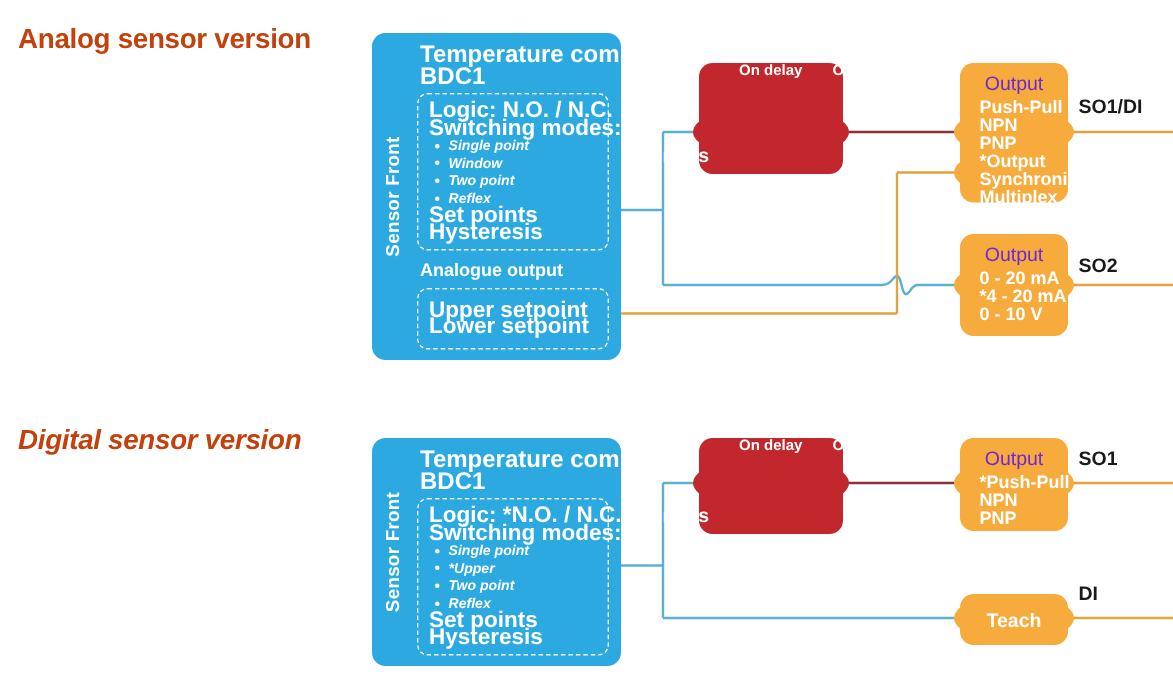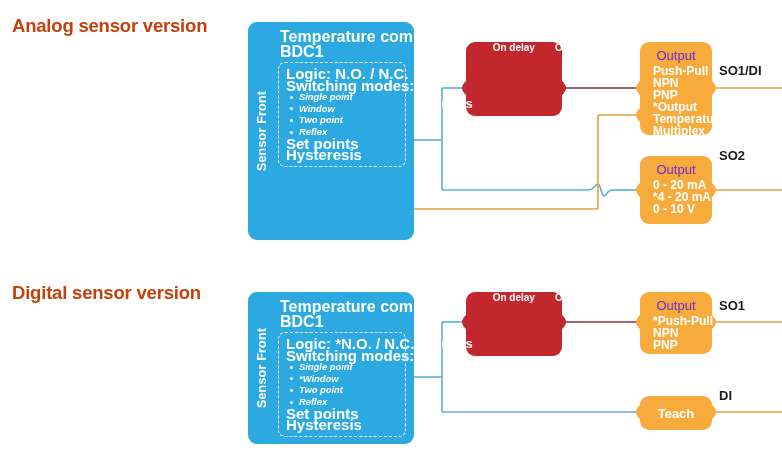--- a/index.html
+++ b/index.html
@@ -13,21 +13,21 @@
   
   .section-title{
     position:absolute;
     font-size:18.5px;
     font-weight:bold;
     color:#c2410c;
     letter-spacing:-0.2px;
     white-space:nowrap;
   }
   #title-analog{left:12px;top:15px;}
-  #title-digital{left:12px;top:282px;}
+  #title-digital{left:12px;top:282px;font-style:italic;}
 
   
   .box{position:absolute;box-sizing:border-box;}
 
   .sensor-box{
     background:#2BA9E0;
     border-radius:9px;
   }
   .sensor-front{
     position:absolute;
@@ -187,65 +187,70 @@
       <ul class="d-bullets">
         <li>Single point</li>
         <li>Window</li>
         <li>Two point</li>
         <li>Reflex</li>
       </ul>
       <div class="d-line">Set points</div>
       <div class="d-line">Hysteresis</div>
     </div>
 
-
+    <div class="sub-head">Analogue output</div>
+
+    <div class="dashed" style="margin-top:4px;padding-top:8px;padding-bottom:8px;">
+      <div class="d-line">Upper setpoint</div>
+      <div class="d-line">Lower setpoint</div>
+    </div>
   </div>
 </div>
 
 <div class="box timers-box" style="left:466px;top:42px;width:96px;height:74px;">
   <div class="timers-title">Timers</div>
   <div class="timers-line">On delay</div>
   <div class="timers-line">Off delay</div>
 </div>
 
 <div class="box out-box" style="left:640px;top:42px;width:72px;height:93px;">
   <div class="out-title">Output</div>
   <div class="out-line">Push-Pull</div>
   <div class="out-line">NPN</div>
   <div class="out-line">PNP</div>
   <div class="out-line">*Output</div>
-  <div class="out-line">Temperature</div>
+  <div class="out-line">Synchronized</div>
   <div class="out-line">Multiplex</div>
 </div>
 <div class="term-label" style="left:719px;top:63px;">SO1/DI</div>
 
 <div class="box out-box" style="left:640px;top:156px;width:72px;height:68px;">
   <div class="out-title">Output</div>
   <div class="out-line">0 - 20 mA</div>
   <div class="out-line">*4 - 20 mA</div>
   <div class="out-line">0 - 10 V</div>
 </div>
-<div class="term-label" style="left:719px;top:148px;">SO2</div>
+<div class="term-label" style="left:719px;top:169px;">SO2</div>
 
 <div class="section-title" id="title-digital">Digital sensor version</div>
 
 <div class="box sensor-box" style="left:248px;top:292px;width:166px;height:152px;">
   <div class="sensor-front">
     <span>Sensor Front</span>
   </div>
   <div class="sensor-body">
     <div class="s-head">Temperature comp.</div>
     <div class="s-head">BDC1</div>
 
     <div class="dashed">
       <div class="d-line">Logic: *N.O. / N.C.</div>
       <div class="d-line">Switching modes:</div>
       <ul class="d-bullets">
         <li>Single point</li>
-        <li>*Window</li>
+        <li>*Upper</li>
         <li>Two point</li>
         <li>Reflex</li>
       </ul>
       <div class="d-line">Set points</div>
       <div class="d-line">Hysteresis</div>
     </div>
   </div>
 </div>
 
 <div class="box timers-box" style="left:466px;top:292px;width:96px;height:64px;">

